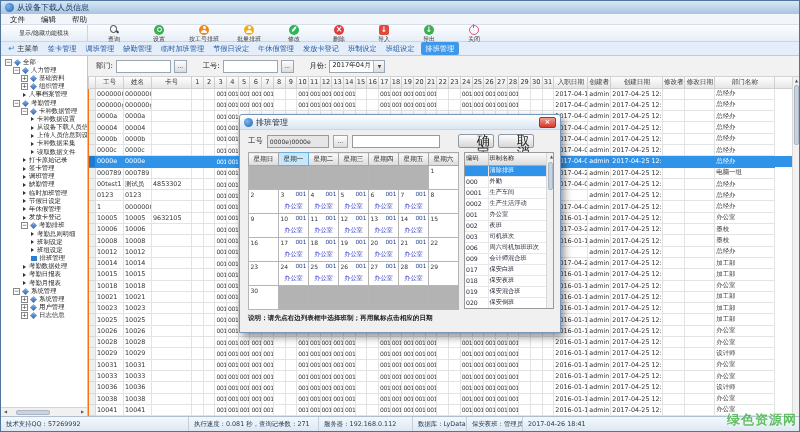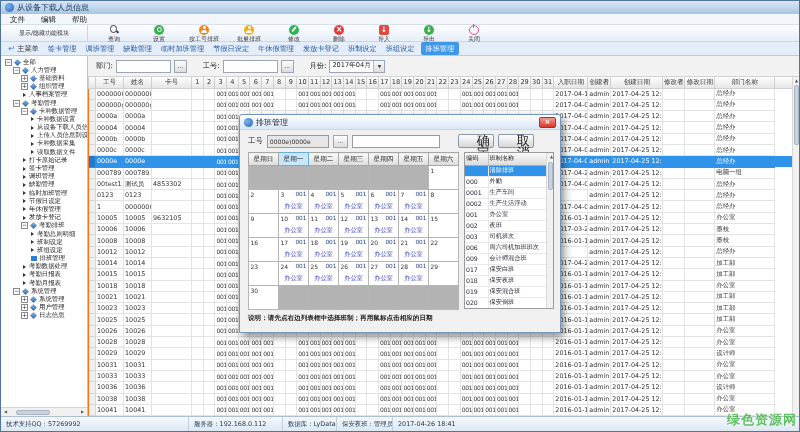--- a/index.html
+++ b/index.html
@@ -1989,20 +1989,21 @@
       <div class="slscroll">
         <div class="sarrow">▲</div>
         <div class="sthumb-v" style="height:28px"></div>
       </div>
     </div>
     <div class="dnote">说明：请先点右边列表框中选择班制；再用鼠标点击相应的日期</div>
   </div>
 
   <div class="statusbar">
     <div class="seg" style="width:188px">技术支持QQ：57269992</div>
+    <div class="seg" style="width:130px">执行速度：0.081 秒，查询记录数：271</div>
     <div class="seg" style="width:94px">服务器：192.168.0.112</div>
     <div class="seg" style="width:54px">数据库：LyData</div>
     <div class="seg" style="width:56px">保安夜班：管理员</div>
     <div class="seg" style="flex:1;border-right:none">2017-04-26 18:41</div>
   </div>
 
   <div class="watermark">绿色资源网</div>
 </div>
 
 </body></html>

